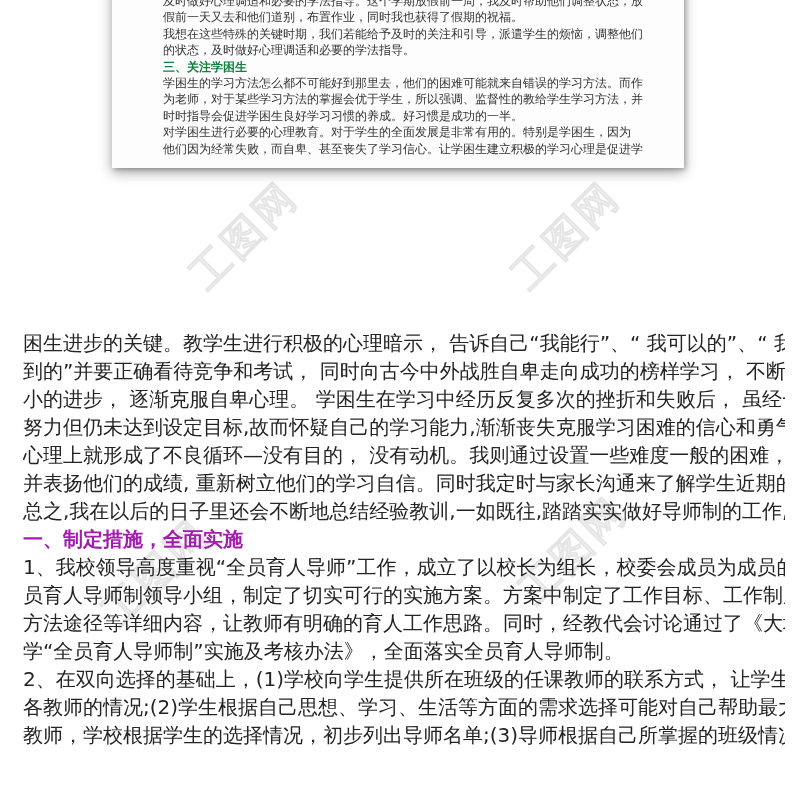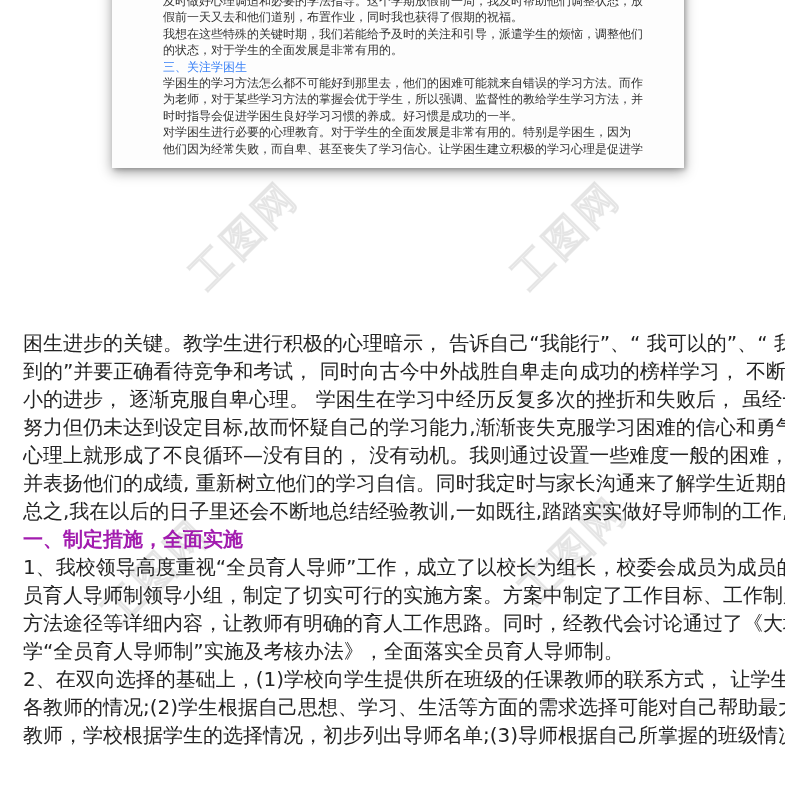--- a/index.html
+++ b/index.html
@@ -51,22 +51,22 @@
     overflow: hidden;
   }
   .preview-line {
     font-size: 12px;
     line-height: 16.4px;
     color: #333333;
     white-space: nowrap;
     overflow: hidden;
   }
   .preview-line.heading {
-    font-weight: normal;
-    color: #3b82f6;
+    font-weight: bold;
+    color: #15803d;
   }
 
   
   .main-text {
     position: absolute;
     z-index: 1;
     left: 23px;
     top: 329px;
     width: 762px;
   }
@@ -89,21 +89,21 @@
 
   <div class="watermark wm-1">工图网</div>
   <div class="watermark wm-2">工图网</div>
   <div class="watermark wm-3">工图网</div>
   <div class="watermark wm-4">工图网</div>
 
   <div class="preview-card">
     <div class="preview-line">及时做好心理调适和必要的学法指导。这个学期放假前一周，我及时帮助他们调整状态，放</div>
     <div class="preview-line">假前一天又去和他们道别，布置作业，同时我也获得了假期的祝福。</div>
     <div class="preview-line">我想在这些特殊的关键时期，我们若能给予及时的关注和引导，派遣学生的烦恼，调整他们</div>
-    <div class="preview-line">的状态，对于学生的全面发展是非常有用的。</div>
+    <div class="preview-line">的状态，及时做好心理调适和必要的学法指导。</div>
     <div class="preview-line heading">三、关注学困生</div>
     <div class="preview-line">学困生的学习方法怎么都不可能好到那里去，他们的困难可能就来自错误的学习方法。而作</div>
     <div class="preview-line">为老师，对于某些学习方法的掌握会优于学生，所以强调、监督性的教给学生学习方法，并</div>
     <div class="preview-line">时时指导会促进学困生良好学习习惯的养成。好习惯是成功的一半。</div>
     <div class="preview-line">对学困生进行必要的心理教育。对于学生的全面发展是非常有用的。特别是学困生，因为</div>
     <div class="preview-line">他们因为经常失败，而自卑、甚至丧失了学习信心。让学困生建立积极的学习心理是促进学</div>
   </div>
 
   <div class="main-text">
     <div class="main-line">困生进步的关键。教学生进行积极的心理暗示， 告诉自己“我能行”、“ 我可以的”、“ 我能做</div>

